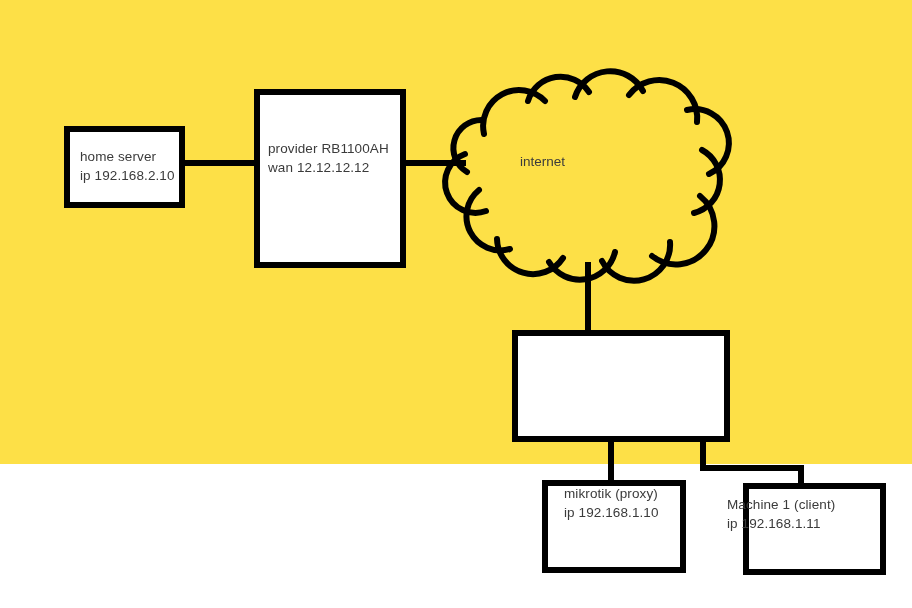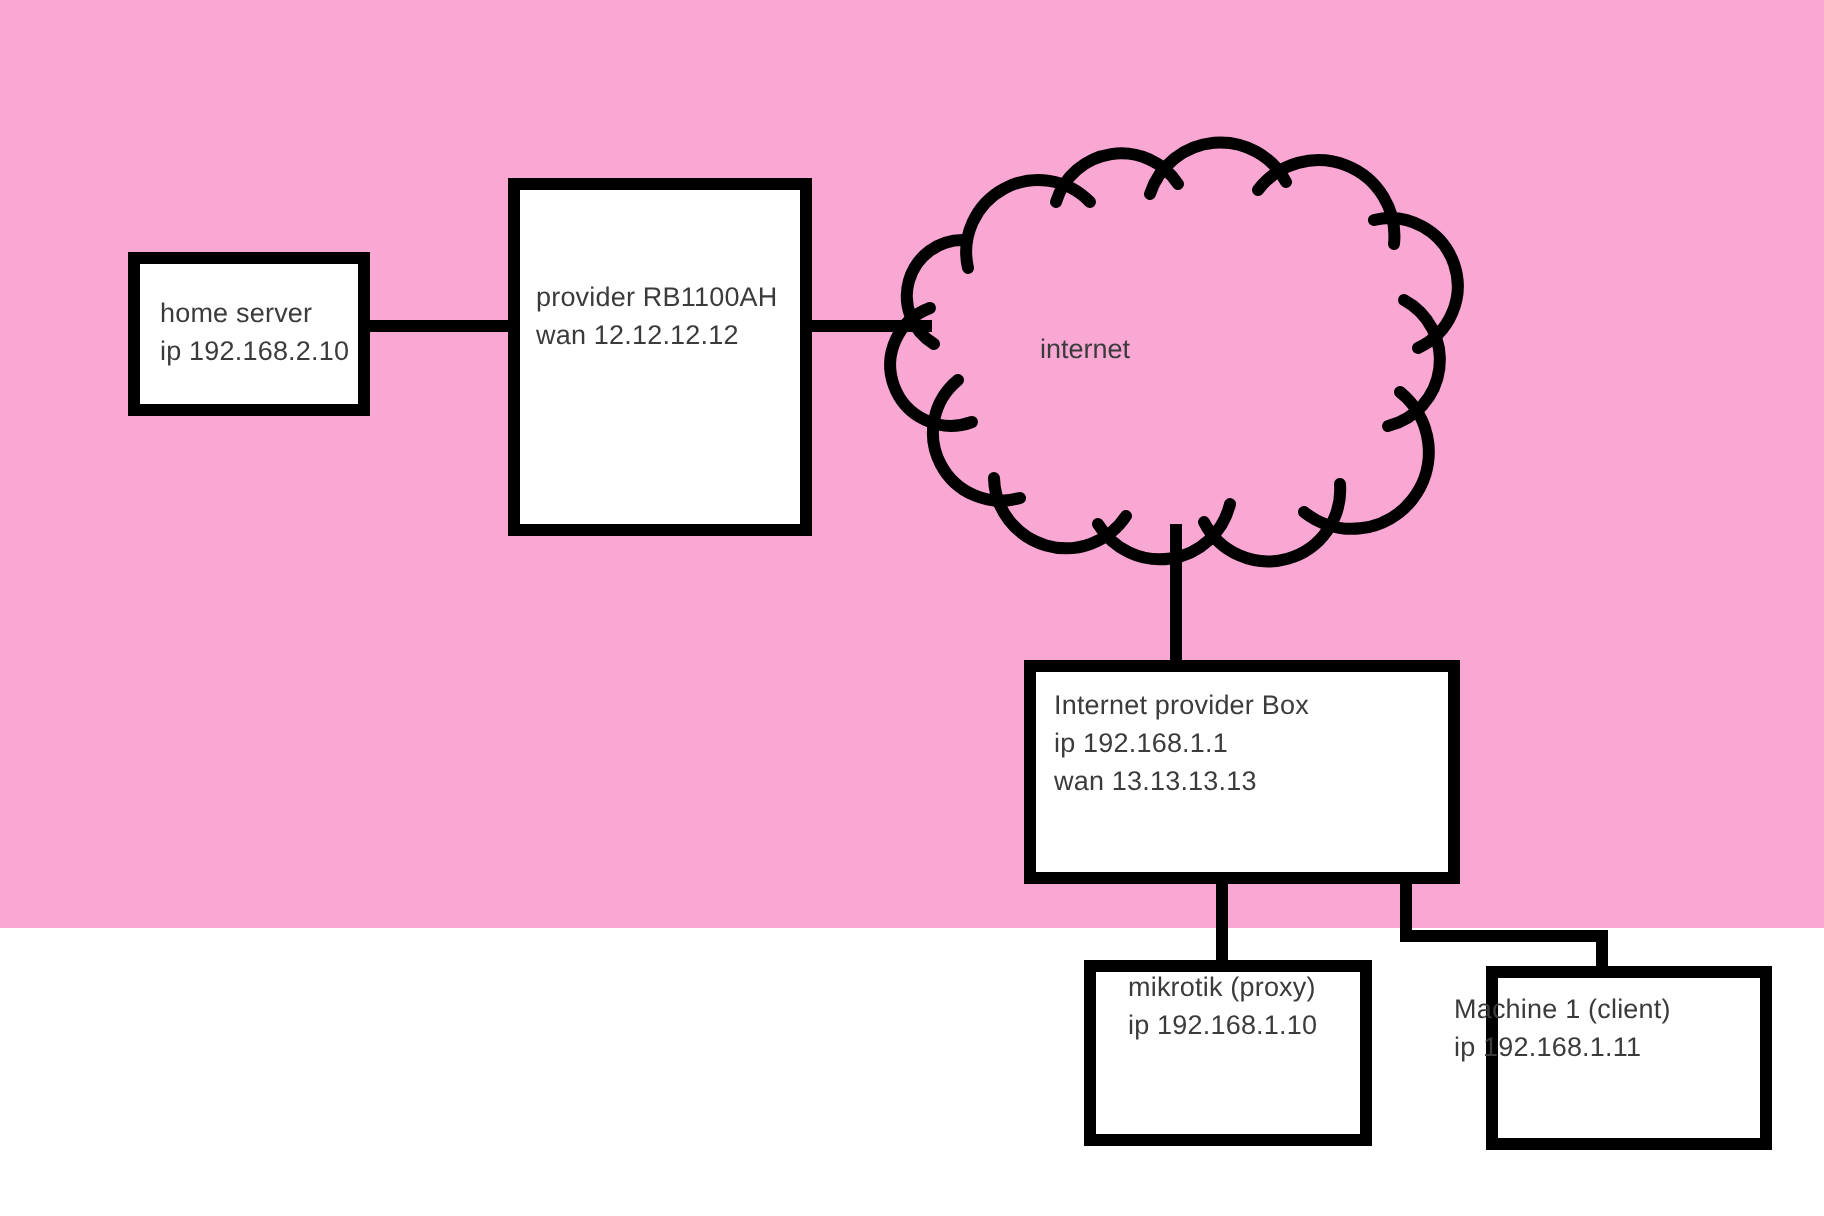--- a/index.html
+++ b/index.html
@@ -10,21 +10,21 @@
   body {
     width: 912px;
     height: 608px;
     font-family: "Liberation Sans", sans-serif;
     overflow: hidden;
   }
   #diagram-root {
     position: relative;
     width: 912px;
     height: 464px;
-    background: #f9a8d4;
+    background: #fde047;
   }
   svg.canvas {
     position: absolute;
     left: 0;
     top: 0;
     width: 912px;
     height: 608px;
   }
   .node-box {
     fill: #ffffff;
@@ -52,21 +52,20 @@
     color: #3b3b3b;
     white-space: nowrap;
     letter-spacing: 0.1px;
   }
   .cloud-label {
     position: absolute;
     font-family: "Liberation Sans", sans-serif;
     font-size: 13.5px;
     color: #3b3b3b;
     white-space: nowrap;
-    margin-top: 13px;
   }
   .lbl-line { display: block; }
 </style>
 </head>
 <body>
 
 <div id="diagram-root">
 
   <svg class="canvas" viewBox="0 0 912 608">
 
@@ -111,25 +110,20 @@
 
   <div class="node-label" style="left: 268px; top: 139px;">
     <span class="lbl-line">provider RB1100AH</span>
     <span class="lbl-line">wan 12.12.12.12</span>
   </div>
 
   <div class="cloud-label" style="left: 520px; top: 154px;">
     <span class="lbl-line">internet</span>
   </div>
 
-  <div class="node-label" style="left: 527px; top: 343px;">
-    <span class="lbl-line">Internet provider Box</span>
-    <span class="lbl-line">ip 192.168.1.1</span>
-    <span class="lbl-line">wan 13.13.13.13</span>
-  </div>
 
   <div class="node-label" style="left: 564px; top: 484px;">
     <span class="lbl-line">mikrotik (proxy)</span>
     <span class="lbl-line">ip 192.168.1.10</span>
   </div>
 
   <div class="node-label" style="left: 727px; top: 495px;">
     <span class="lbl-line">Machine 1 (client)</span>
     <span class="lbl-line">ip 192.168.1.11</span>
   </div>

